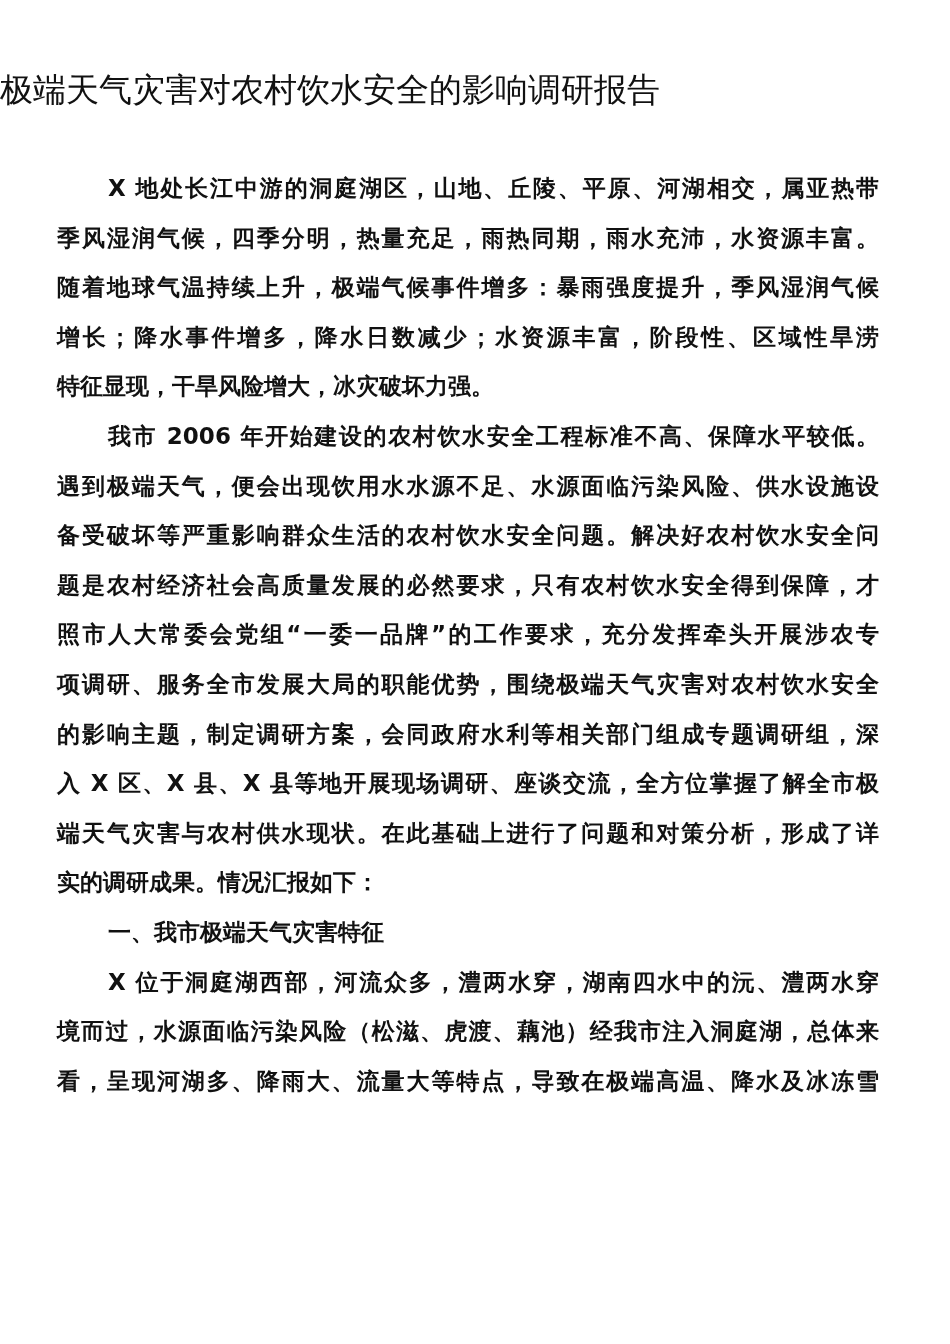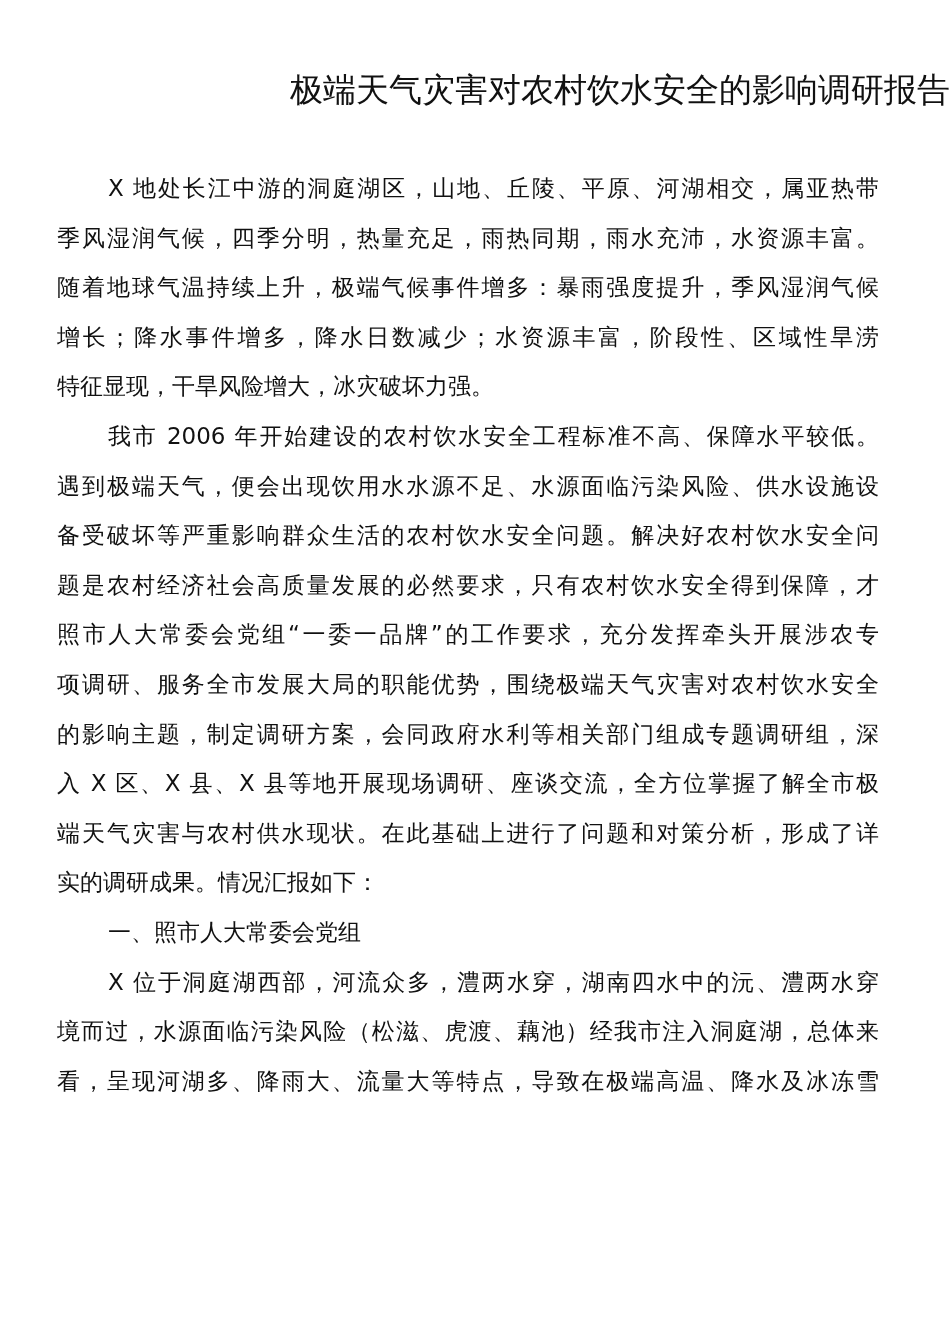--- a/index.html
+++ b/index.html
@@ -21,21 +21,21 @@
       top: 0;
       width: 950px;
       height: 1344px;
       background: #ffffff;
     }
     .title {
       position: absolute;
       left: 0;
       top: 66px;
       width: 950px;
-      text-align: right;
+      text-align: left;
       font-size: 33px;
       line-height: 48px;
       letter-spacing: 0px;
       color: #111111;
       white-space: nowrap;
     }
     .body-text {
       position: absolute;
       left: 57px;
       top: 164px;
@@ -43,20 +43,21 @@
     }
     .line {
       height: 49.6px;
       line-height: 49.6px;
       font-size: 23px;
       white-space: nowrap;
       overflow: visible;
       text-align: justify;
       text-align-last: justify;
       color: #111111;
+      font-weight: bold;
     }
     .line.last {
       text-align-last: left;
     }
     .line.indent {
       padding-left: 51px;
     }
     .heading {
       text-align-last: left;
     }
@@ -87,21 +88,21 @@
     <div>
       <div class="line">照市人大常委会党组“一委一品牌”的工作要求，充分发挥牵头开展涉农专</div>
       <div class="line">项调研、服务全市发展大局的职能优势，围绕极端天气灾害对农村饮水安全</div>
       <div class="line">的影响主题，制定调研方案，会同政府水利等相关部门组成专题调研组，深</div>
       <div class="line">入 X 区、X 县、X 县等地开展现场调研、座谈交流，全方位掌握了解全市极</div>
       <div class="line">端天气灾害与农村供水现状。在此基础上进行了问题和对策分析，形成了详</div>
       <div class="line last">实的调研成果。情况汇报如下：</div>
     </div>
 
     <div>
-      <div class="line indent last heading">一、照市人大常委会党组</div>
+      <div class="line indent last heading">一、我市极端天气灾害特征</div>
     </div>
 
     <div>
       <div class="line indent">X 位于洞庭湖西部，河流众多，澧两水穿，湖南四水中的沅、澧两水穿</div>
       <div class="line">境而过，水源面临污染风险（松滋、虎渡、藕池）经我市注入洞庭湖，总体来</div>
       <div class="line">看，呈现河湖多、降雨大、流量大等特点，导致在极端高温、降水及冰冻雪</div>
     </div>
   </div>
 </div>
 

